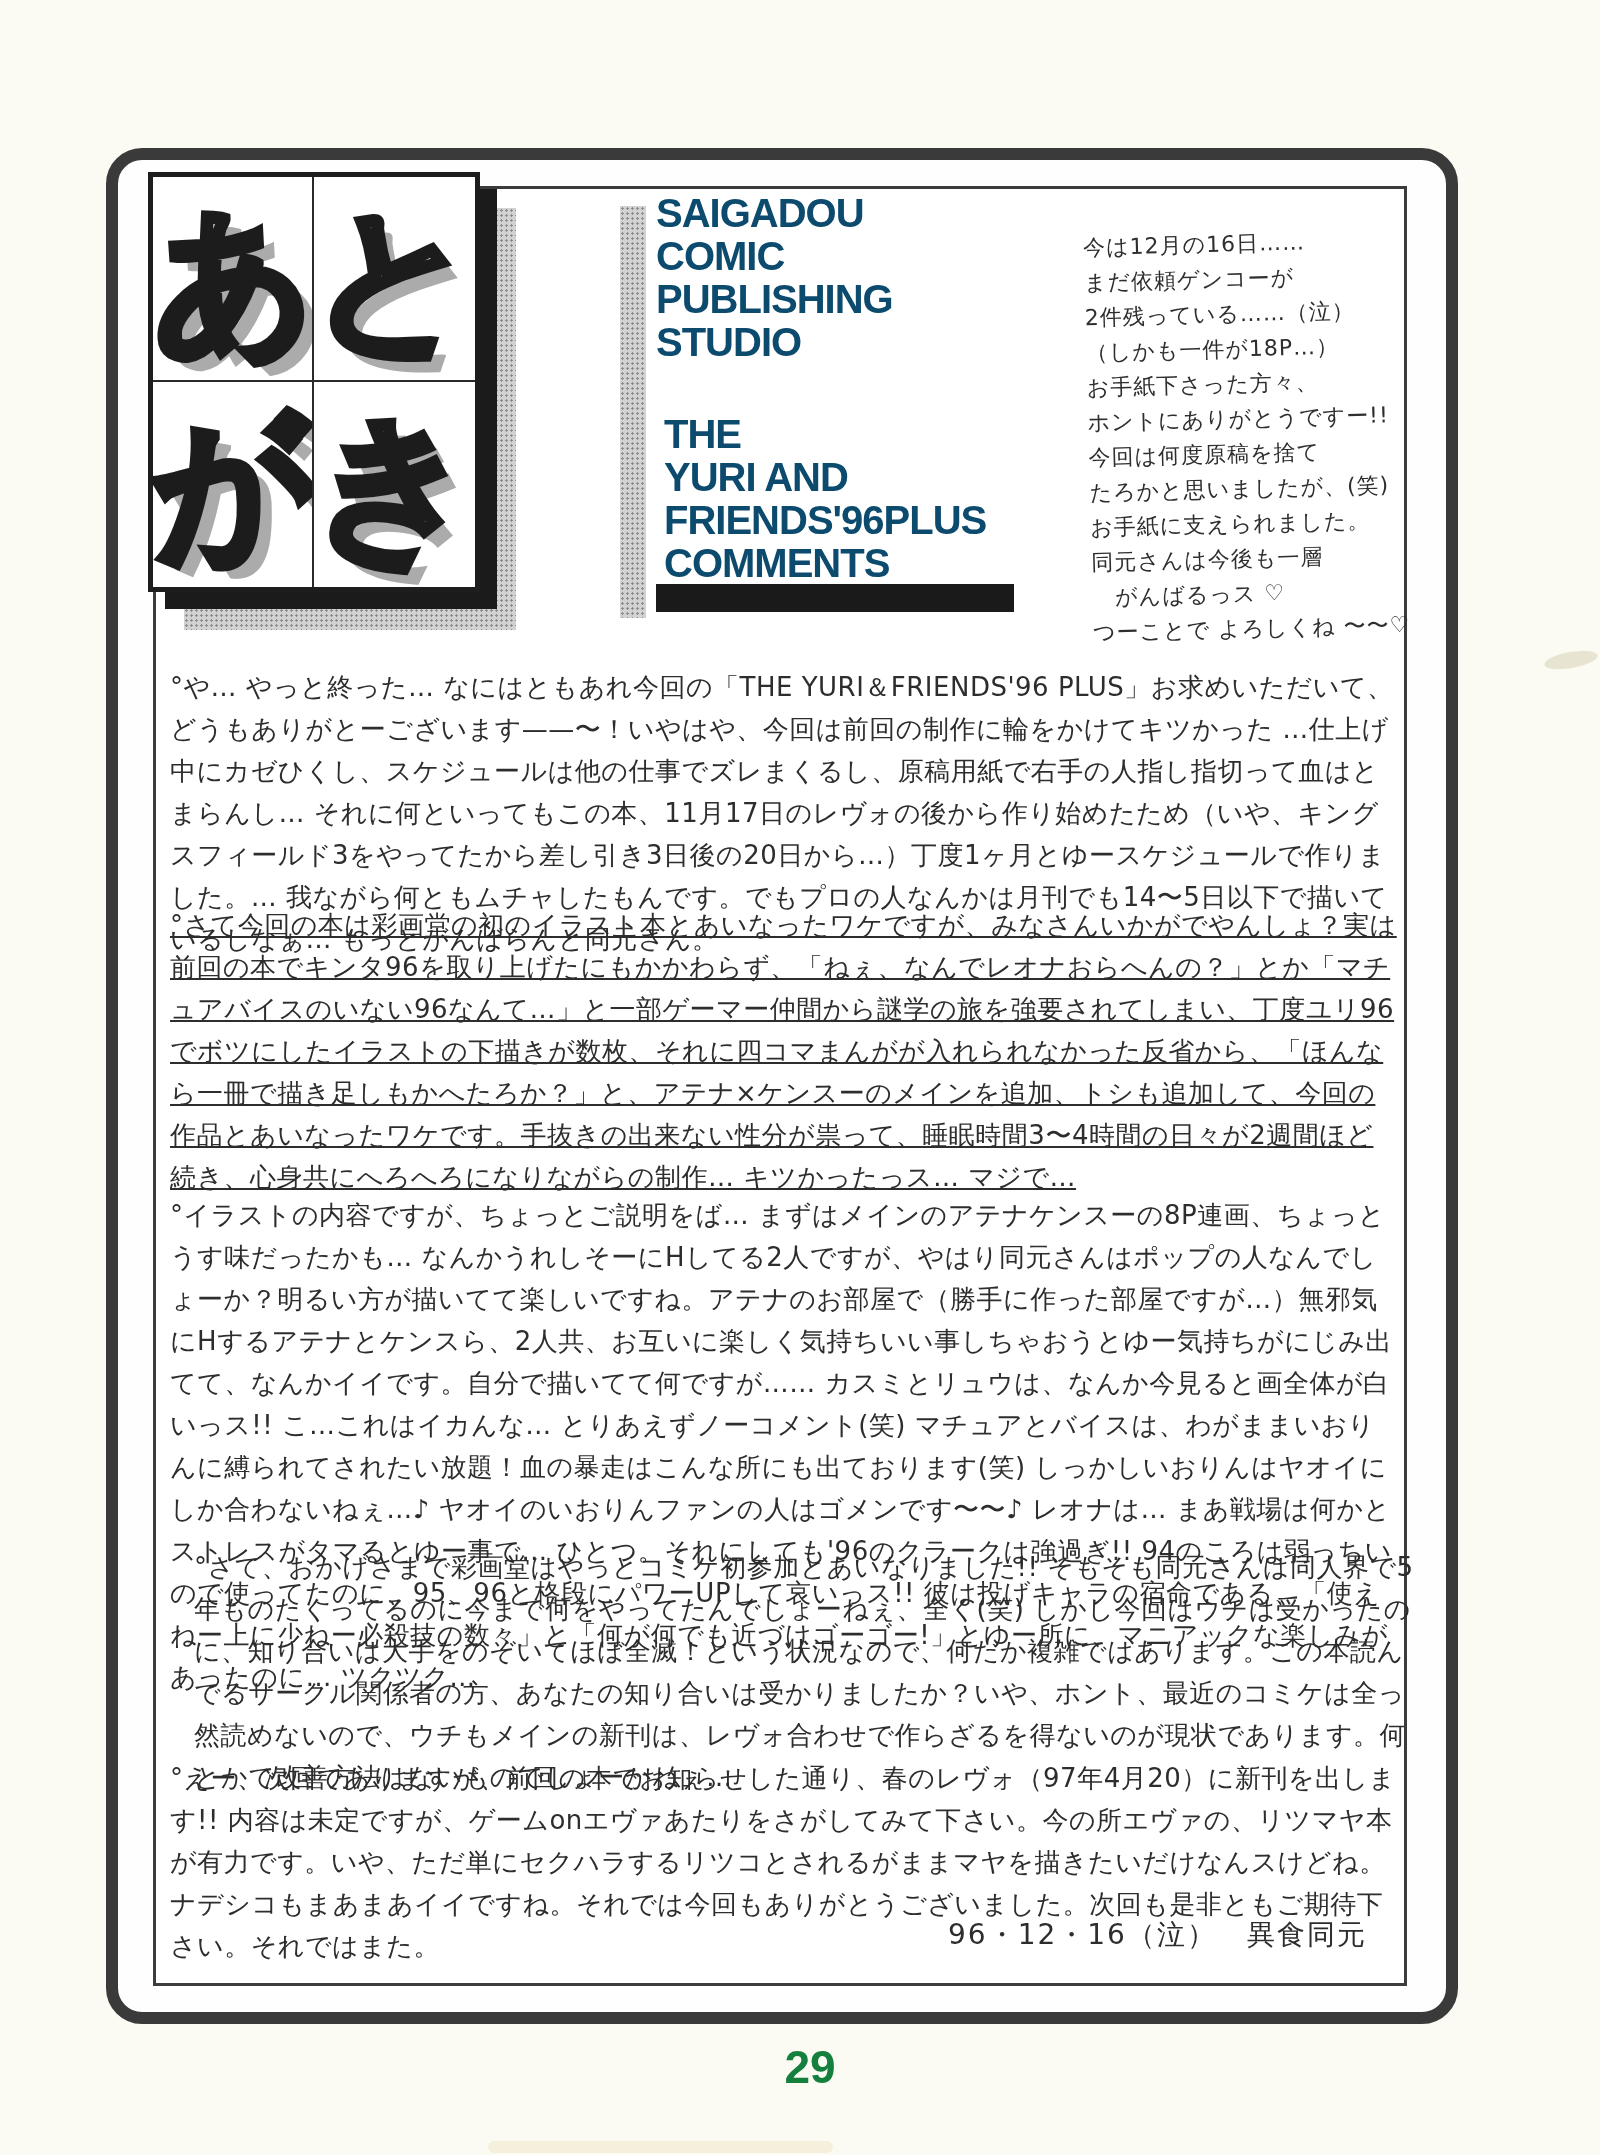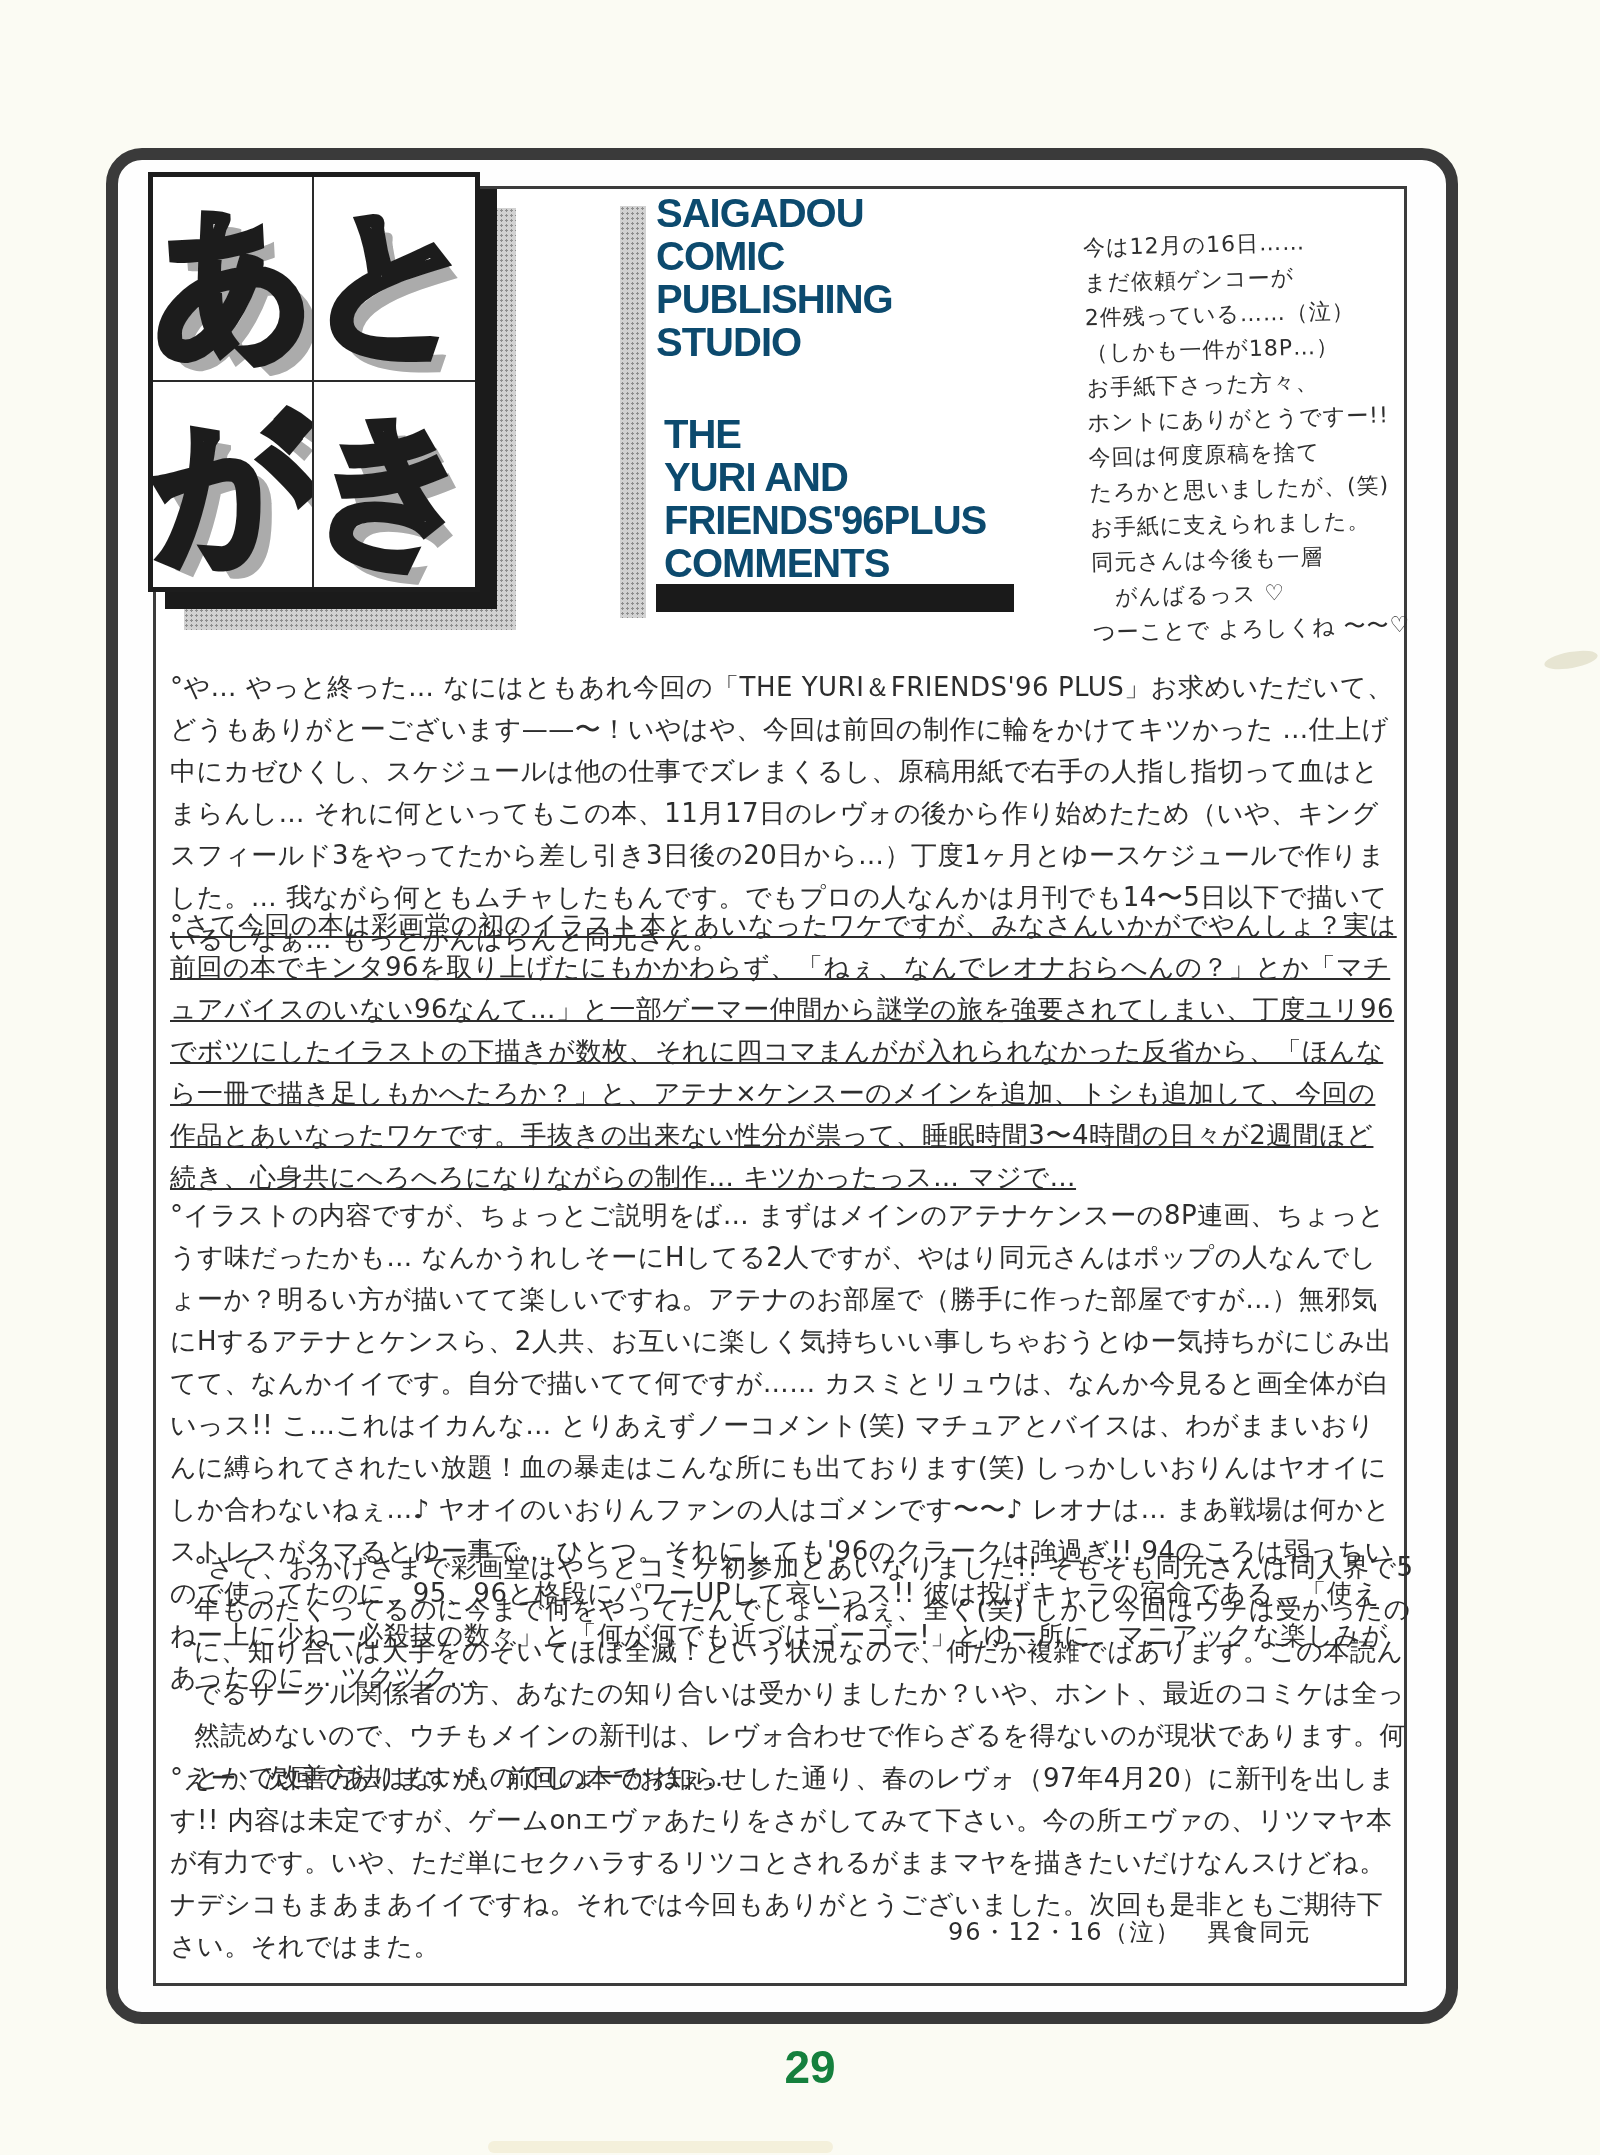--- a/index.html
+++ b/index.html
@@ -96,21 +96,21 @@
     z-index:3;
   }
   .p1{top:666px;}
   .p2{top:904px;text-decoration:underline;}
   .p3{top:1152px;margin-top:42px;}
   .p4{top:1546px;margin-left:24px;}
   .p5{top:1757px;}
 
   .signature{
     left:948px;top:1916px;width:420px;
-    font-size:24px;color:#2d2d2d;letter-spacing:2px;
+    font-size:28px;color:#2d2d2d;letter-spacing:2px;
     z-index:3;
   }
 
   .page-number{
     left:750px;top:2040px;width:120px;
     text-align:center;
     font-family:"Liberation Sans","DejaVu Sans",sans-serif;
     font-weight:bold;font-size:46px;color:#15803d;
     z-index:2;
   }

